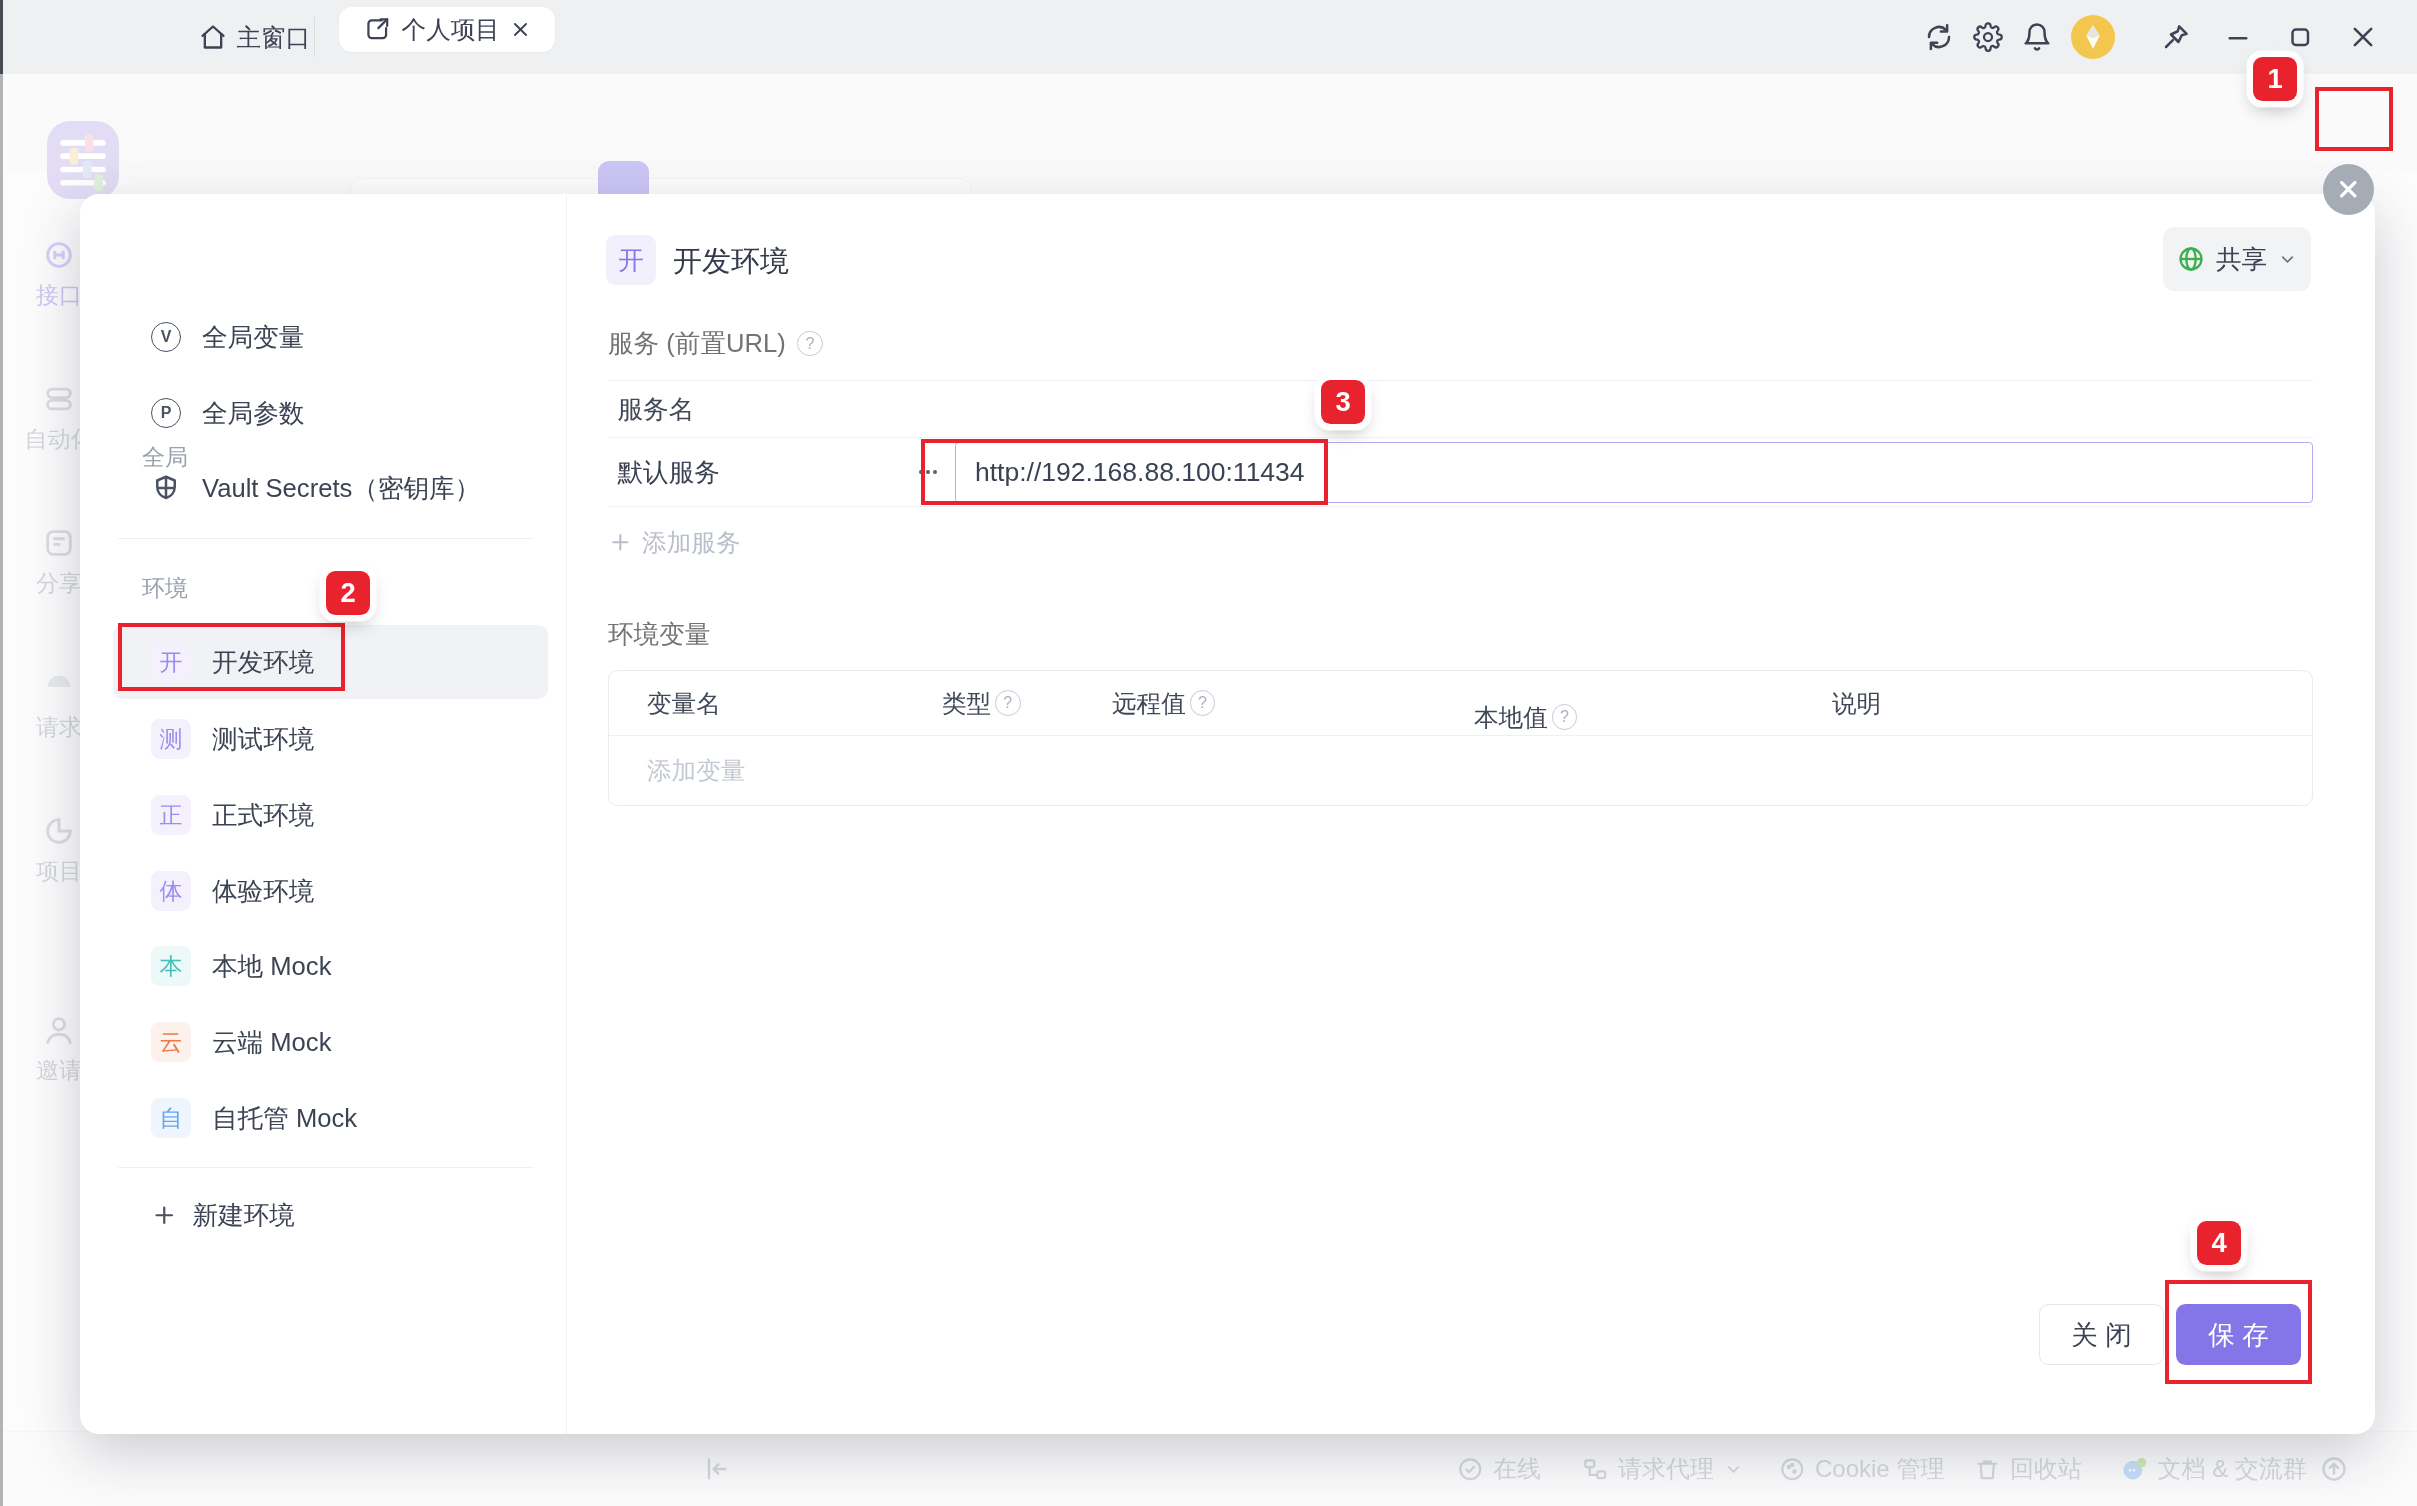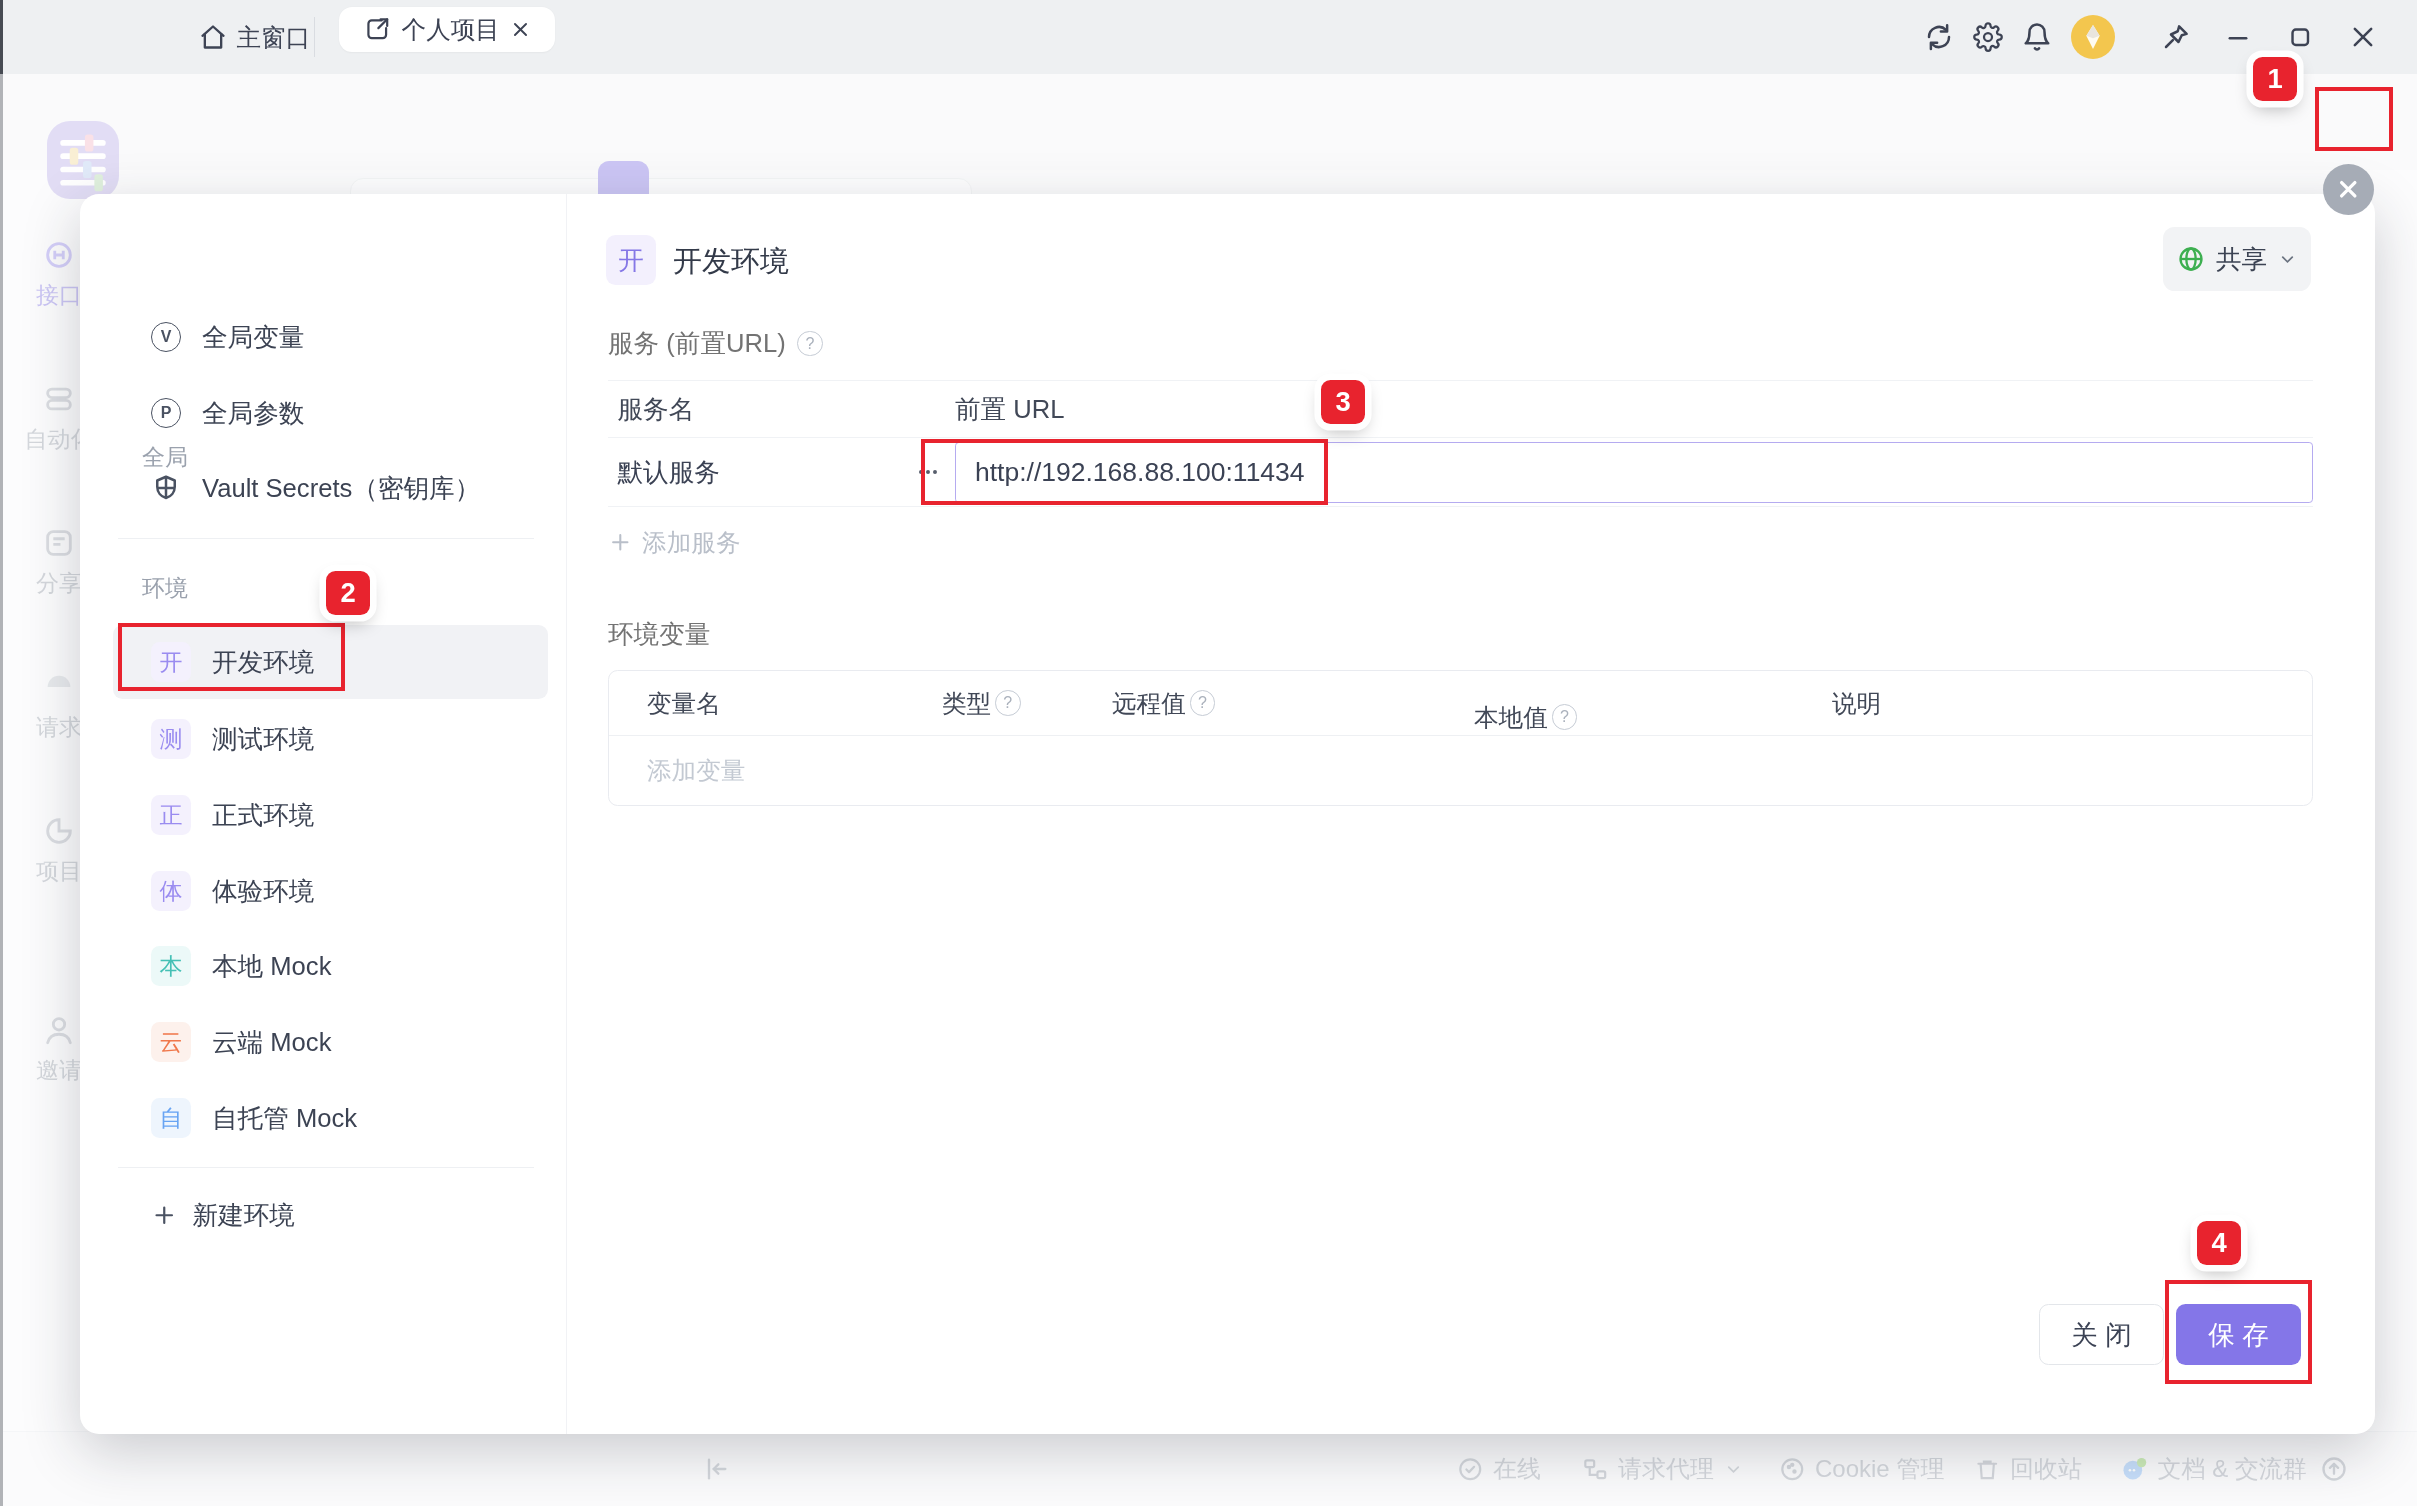--- a/index.html
+++ b/index.html
@@ -449,21 +449,20 @@
     </div>
 
     <div class="section-label" style="position:absolute; left:528px; top:132px;">
       <span>服务 (前置URL)</span>
       <span class="help"></span>
     </div>
 
     <div style="position:absolute; left:528px; top:186px; width:1705px;">
       <div class="svc-head">
         <div class="svc-col1">服务名</div>
-        <div class="svc-col2">前置 URL</div>
       </div>
       <div class="svc-row">
         <div class="svc-col1">
           <span>默认服务</span>
           <span class="row-more">
             <svg width="28" height="28" viewBox="0 0 24 24" fill="#575e6c">
                 <circle cx="6" cy="12" r="1.7"></circle>
                 <circle cx="12" cy="12" r="1.7"></circle>
                 <circle cx="18" cy="12" r="1.7"></circle>
               </svg>

